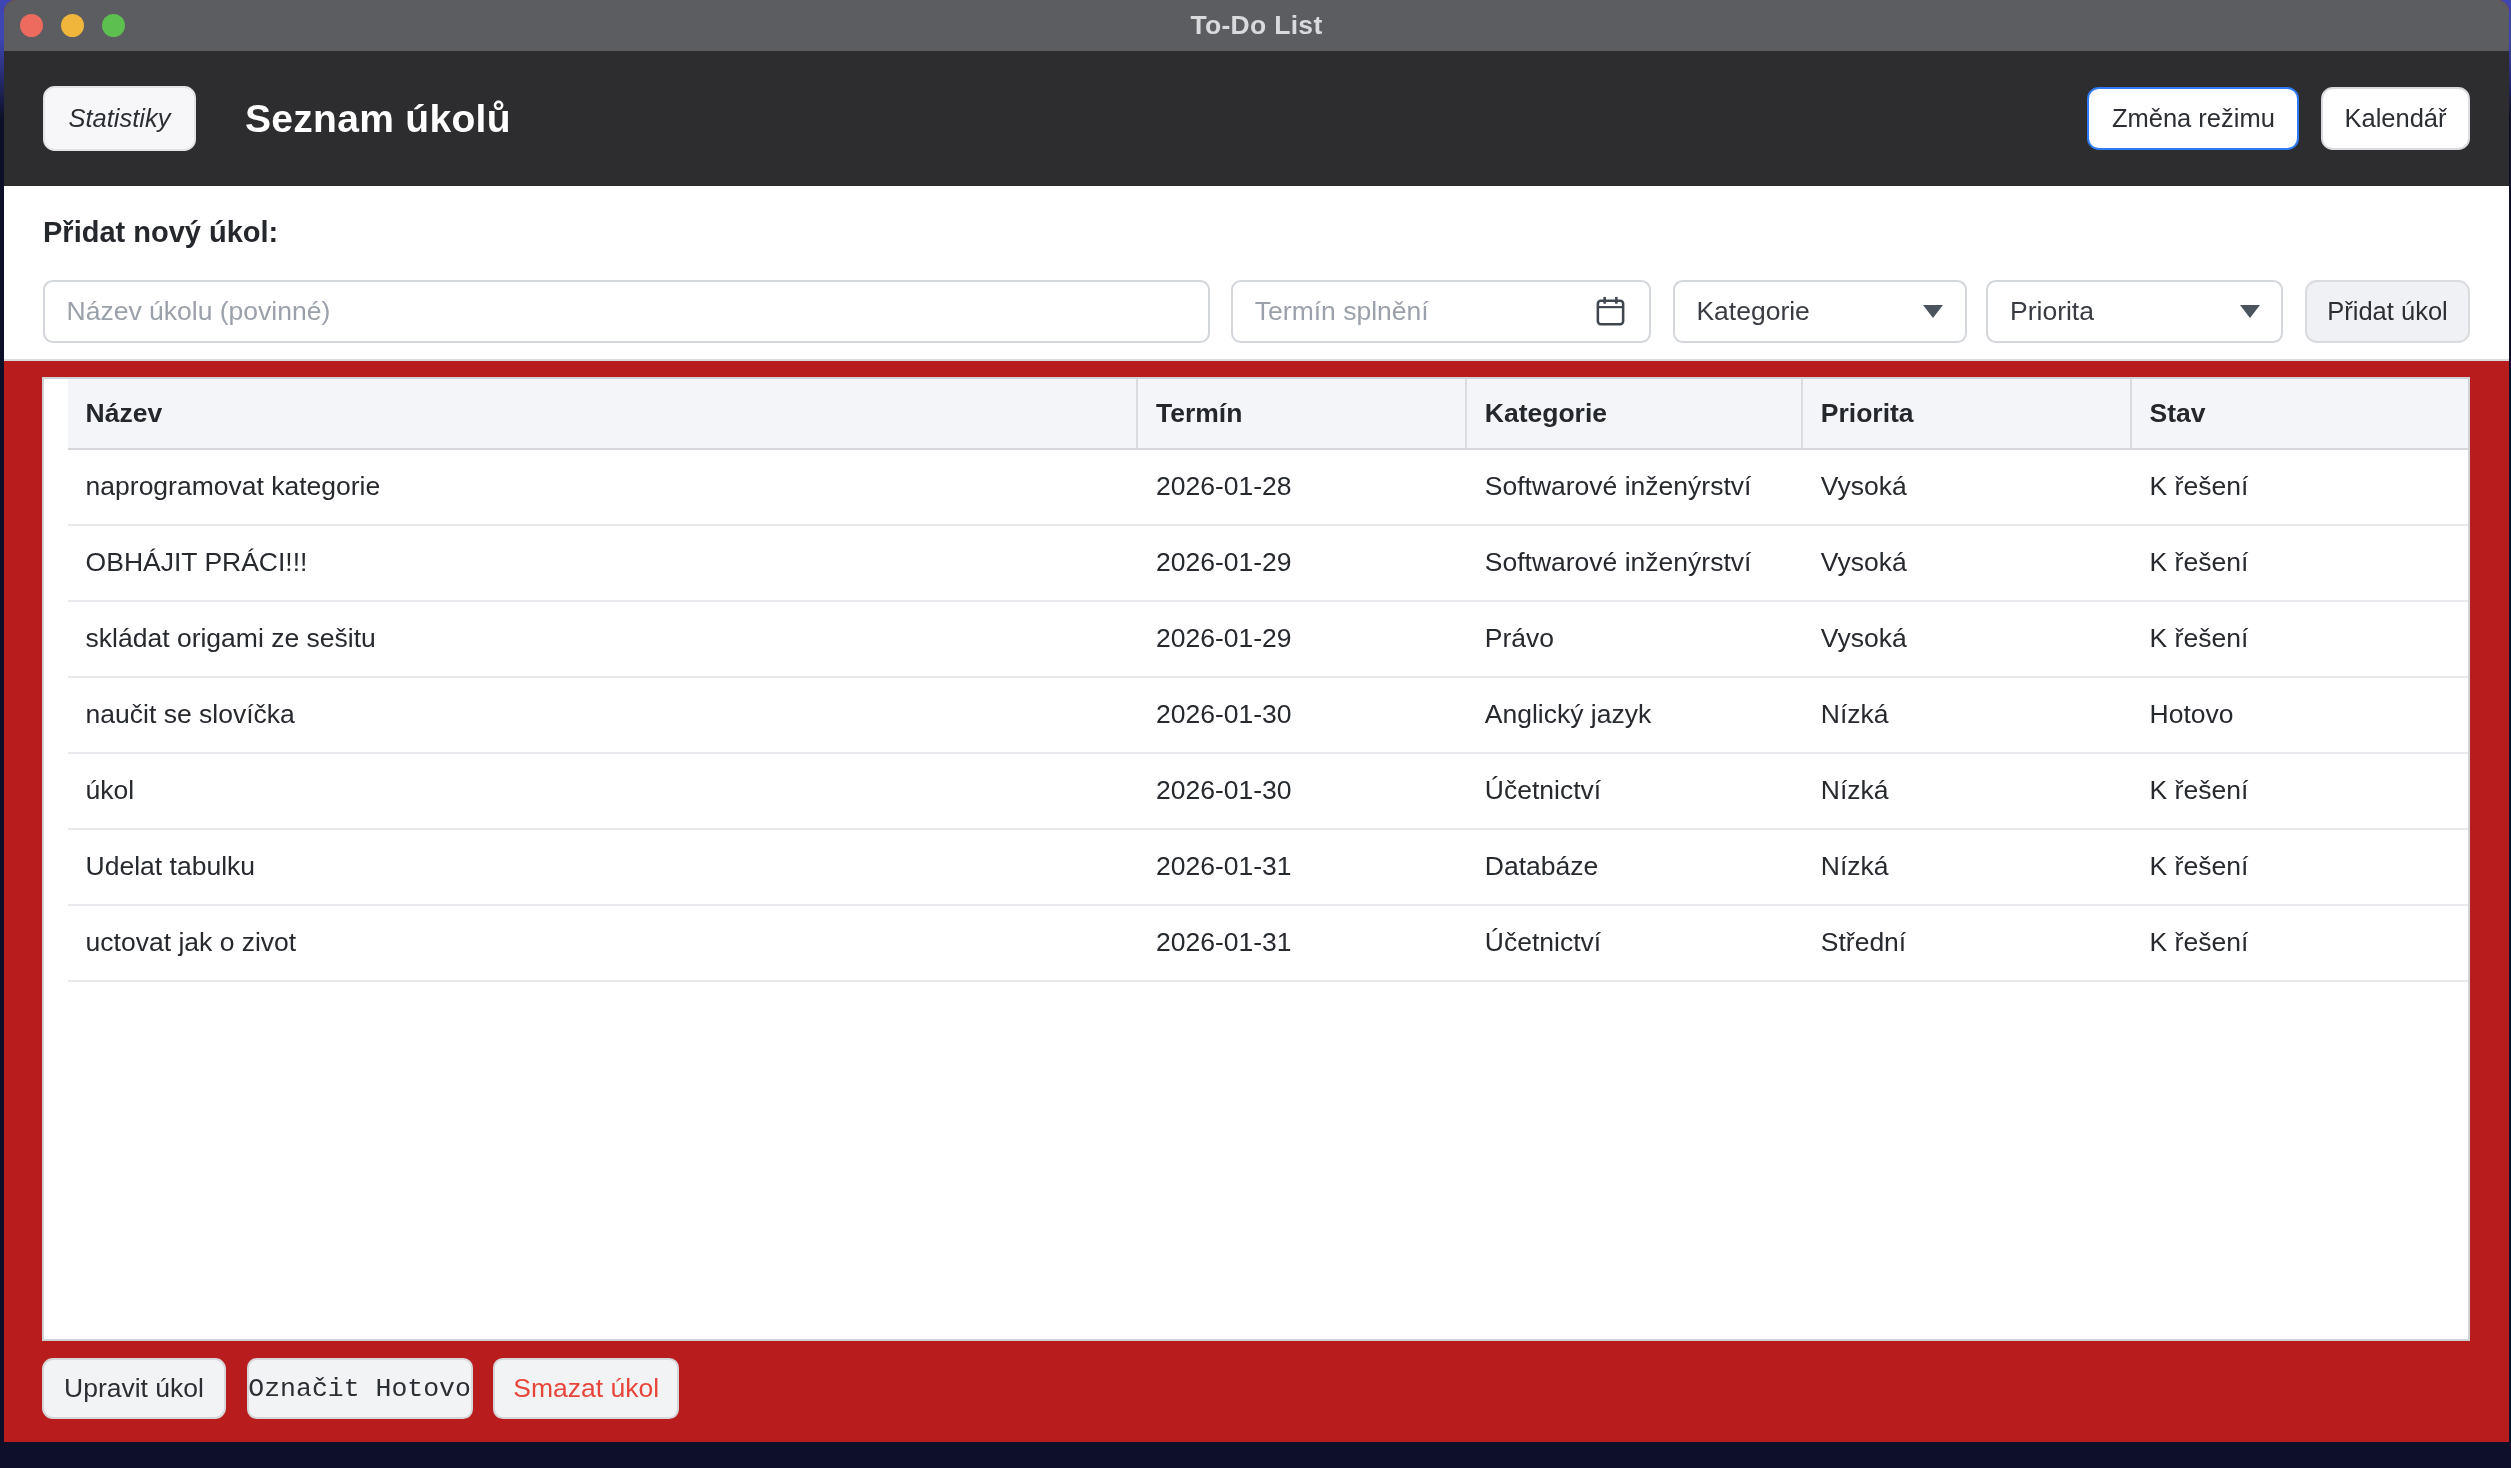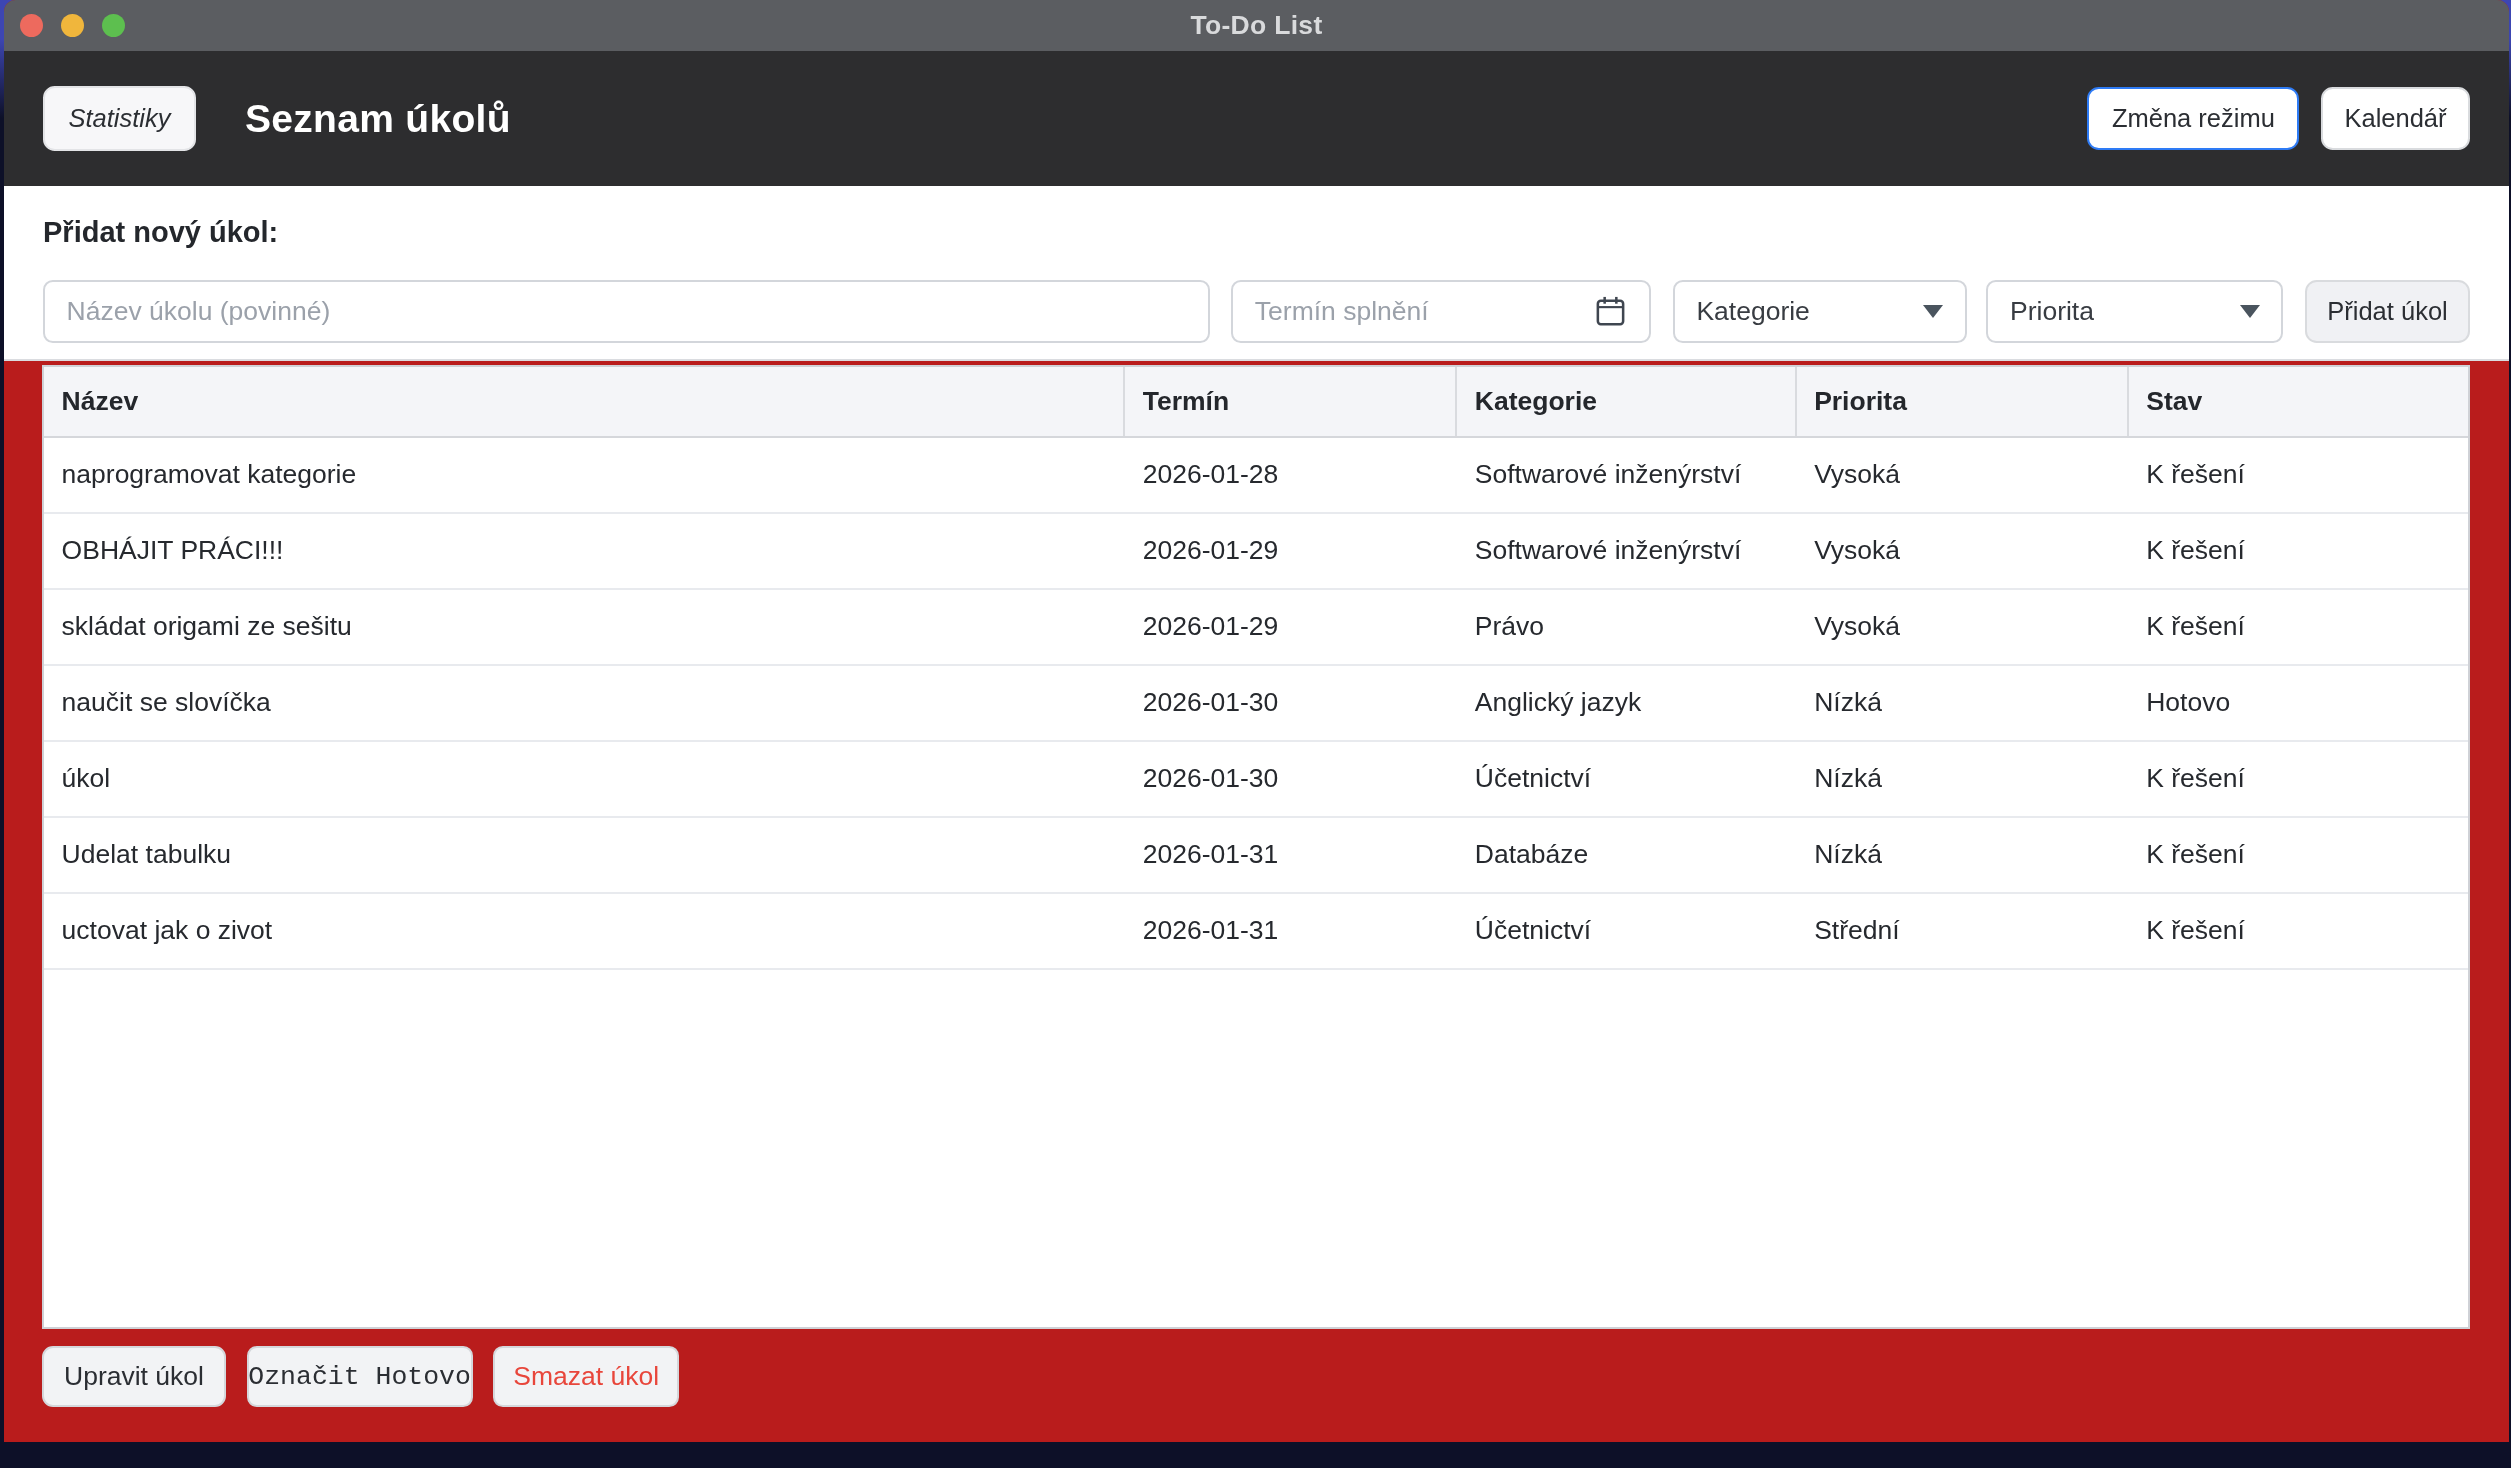--- a/index.html
+++ b/index.html
@@ -71,26 +71,27 @@
   .select-field.priority { width: 297px; margin-right: 21.6px; }
   .arrow-down {
     width: 0; height: 0;
     border-left: 10.8px solid transparent; border-right: 10.8px solid transparent;
     border-top: 13.7px solid #4a545e;
   }
   .cal-icon { flex: 0 0 auto; }
   .add-btn { background: #f0f1f4; width: 165px; }
   
   .table-wrap {
-    margin: 4px 39px 0 38px;
+    margin: 16px 39px 0 38px;
     height: 964px;
     border: 2px solid #cfd1d6;
     background: #ffffff;
     display: flex; flex-direction: column;
     overflow: hidden;
+    padding-left: 24px;
   }
   .thead { display: flex; height: 71px; background: #f4f5f8; border-bottom: 2px solid #d5d7db; flex: 0 0 auto; }
   .thead .cell { font-weight: bold; color: #24272c; border-right: 2px solid #d9dbdf; }
   .thead .cell:last-child { border-right: none; }
   .trow { display: flex; height: 76px; border-bottom: 2px solid #e8eaee; flex: 0 0 auto; background: #ffffff; }
   .cell {
     display: flex; align-items: center;
     font-size: 26.5px; color: #26292e;
     padding: 0 15.7px 0 17.6px;
     overflow: hidden; white-space: nowrap;

